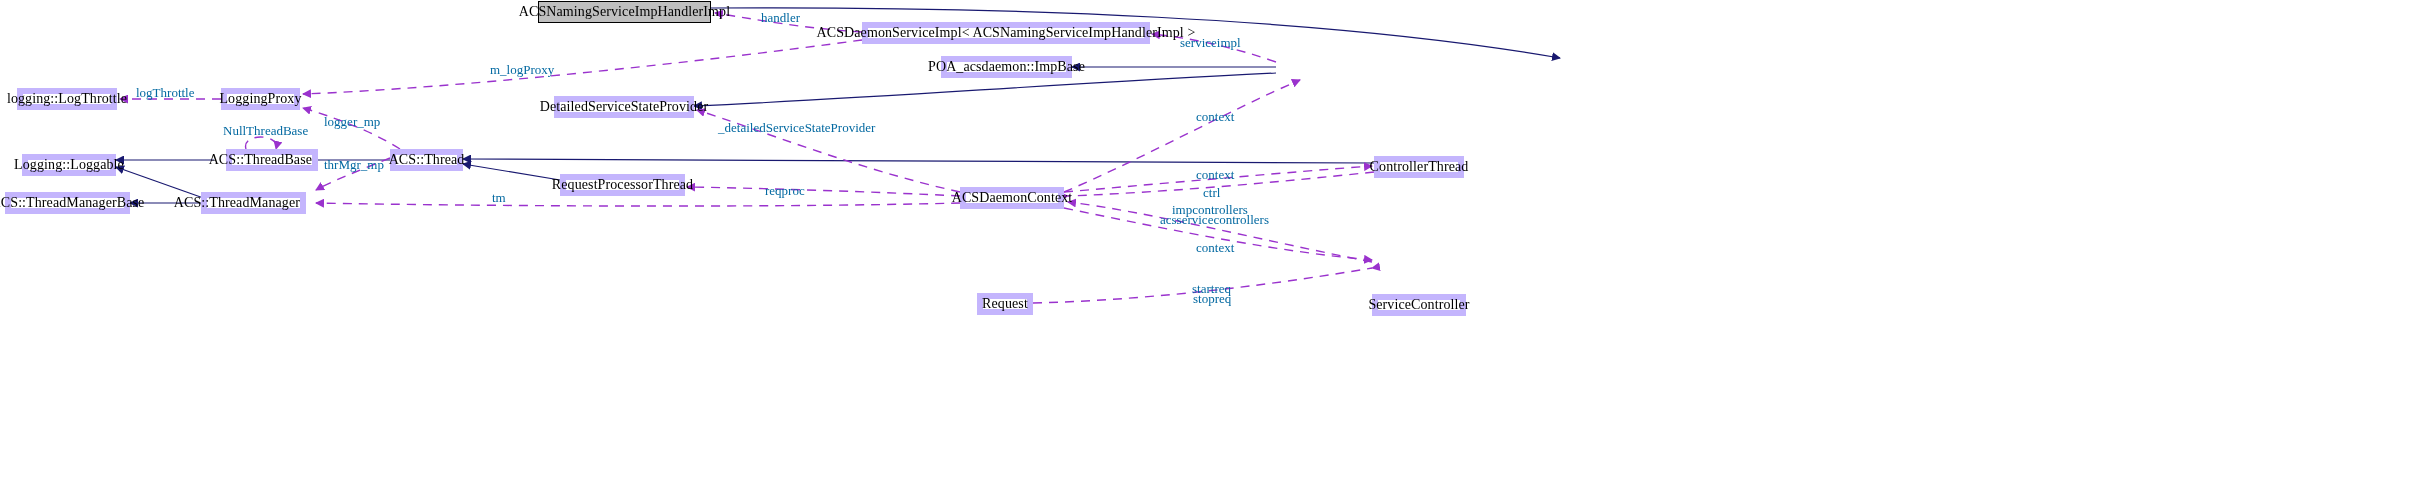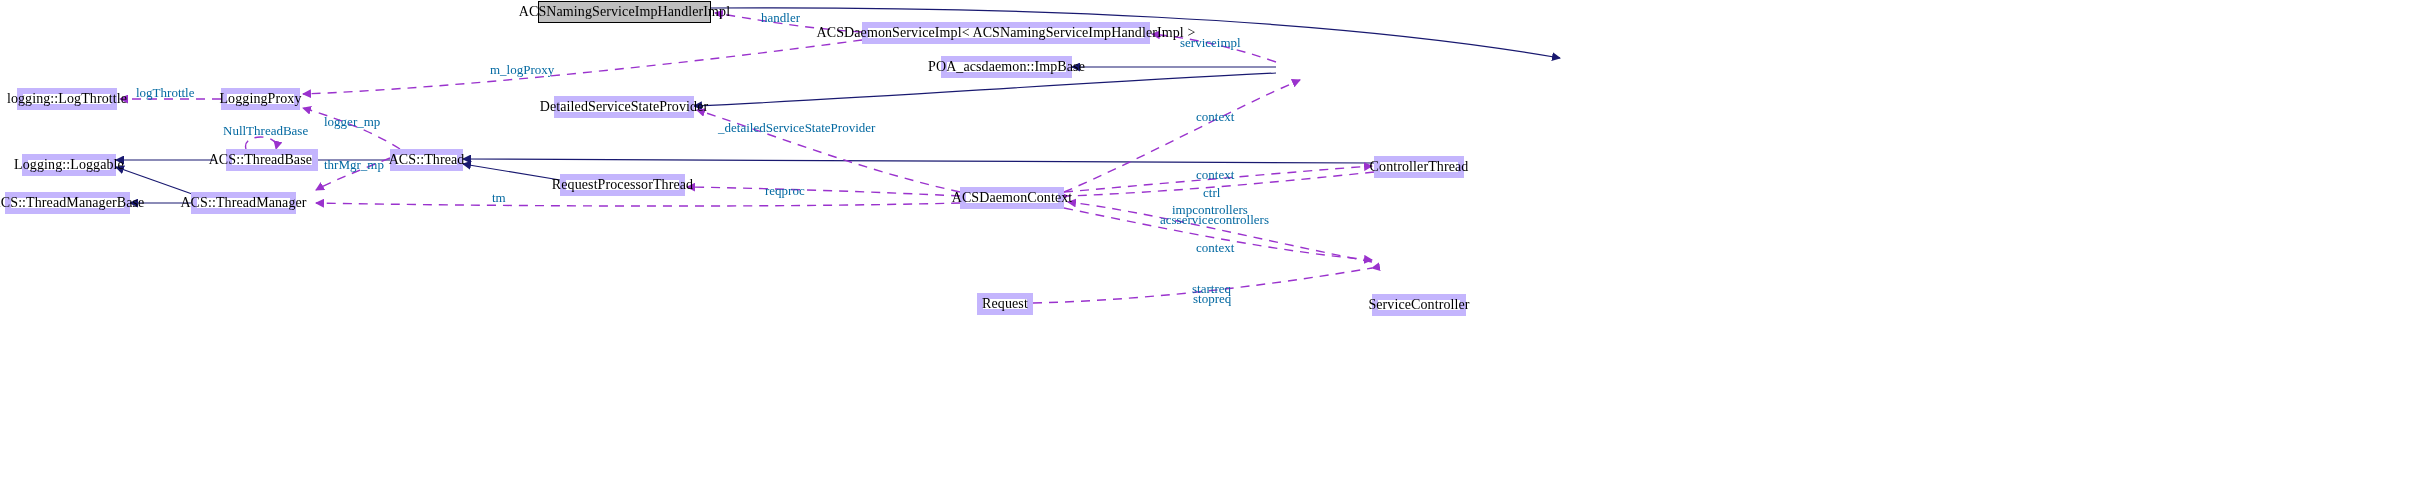--- a/index.html
+++ b/index.html
@@ -157,21 +157,21 @@
   </div>
 
   <div class="node" style="left:560px;top:174px;width:125px;height:22px;">
     <span>RequestProcessorThread</span>
   </div>
 
   <div class="node" style="left:5px;top:192px;width:125px;height:22px;">
     <span>ACS::ThreadManagerBase</span>
   </div>
 
-  <div class="node" style="left:191px;top:192px;width:105px;height:22px;">
+  <div class="node" style="left:201px;top:192px;width:105px;height:22px;justify-content:flex-end;">
     <span>ACS::ThreadManager</span>
   </div>
 
   <div class="node" style="left:960px;top:187px;width:104px;height:22px;">
     <span>ACSDaemonContext</span>
   </div>
 
   <div class="node" style="left:1372px;top:254px;width:94px;height:22px;margin-top:40px;">
     <span>ServiceController</span>
   </div>

